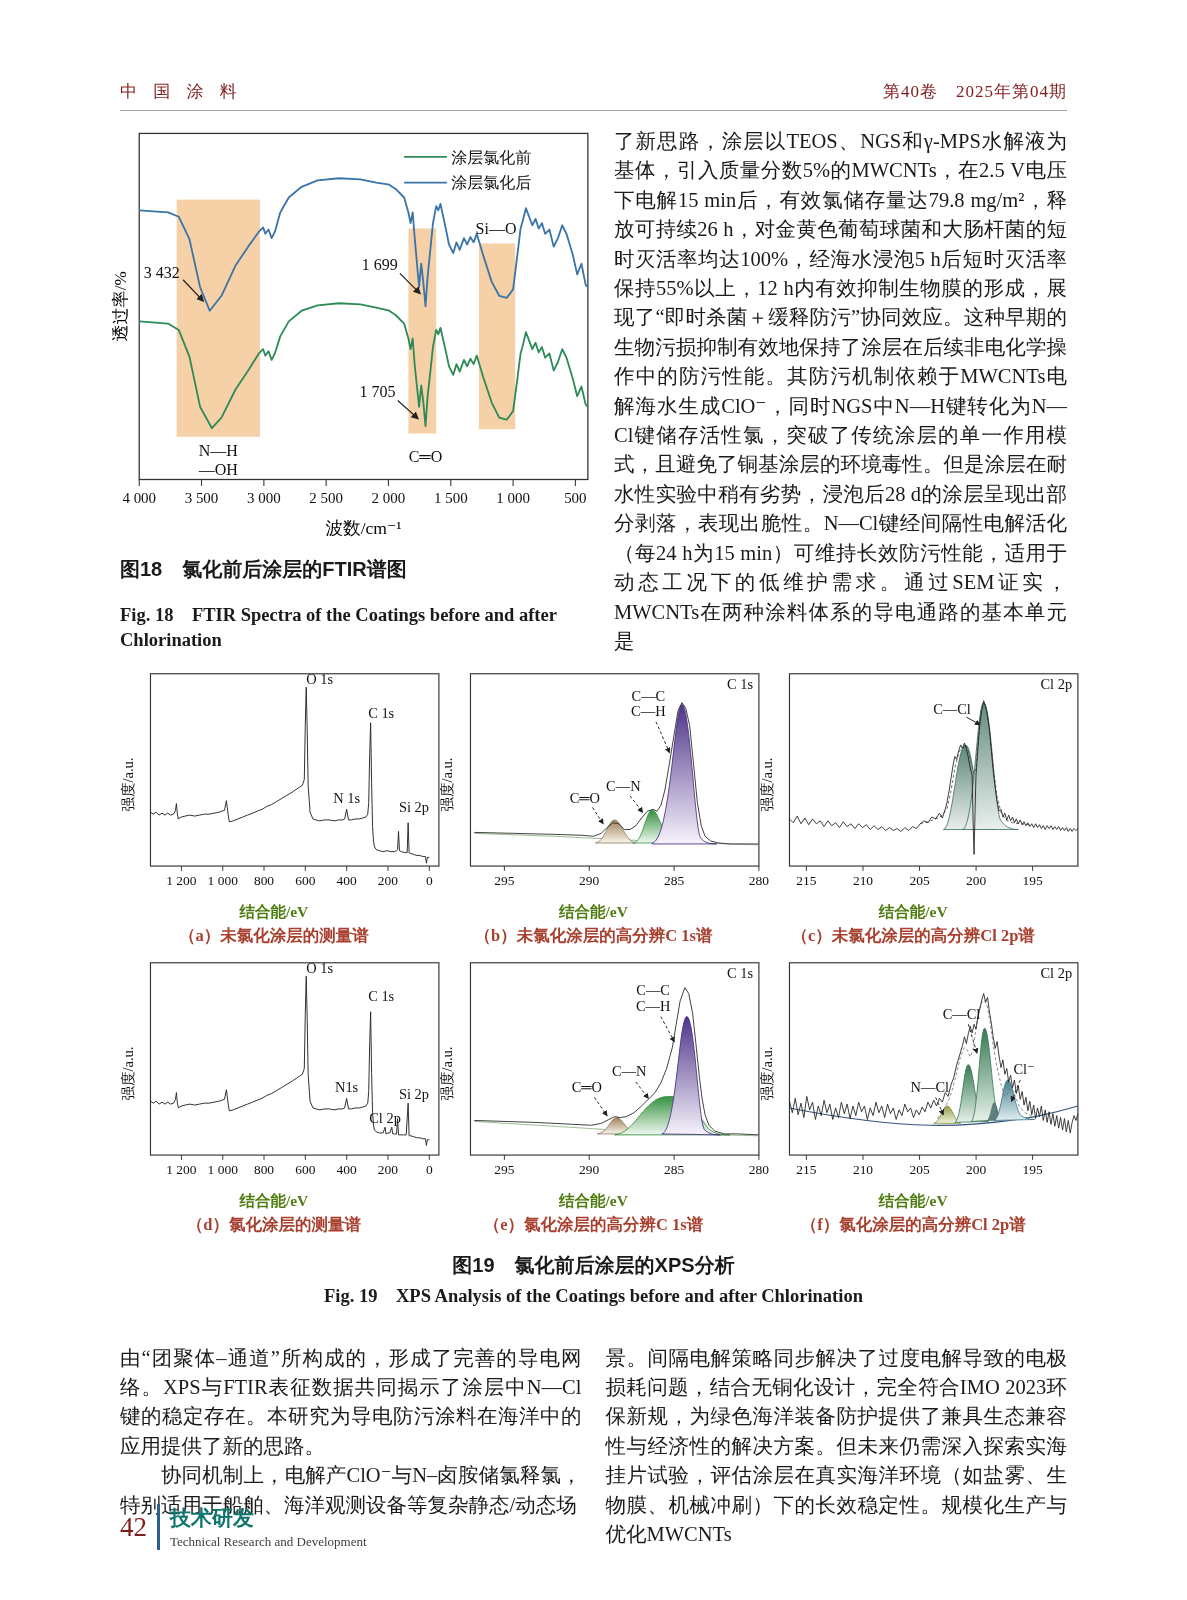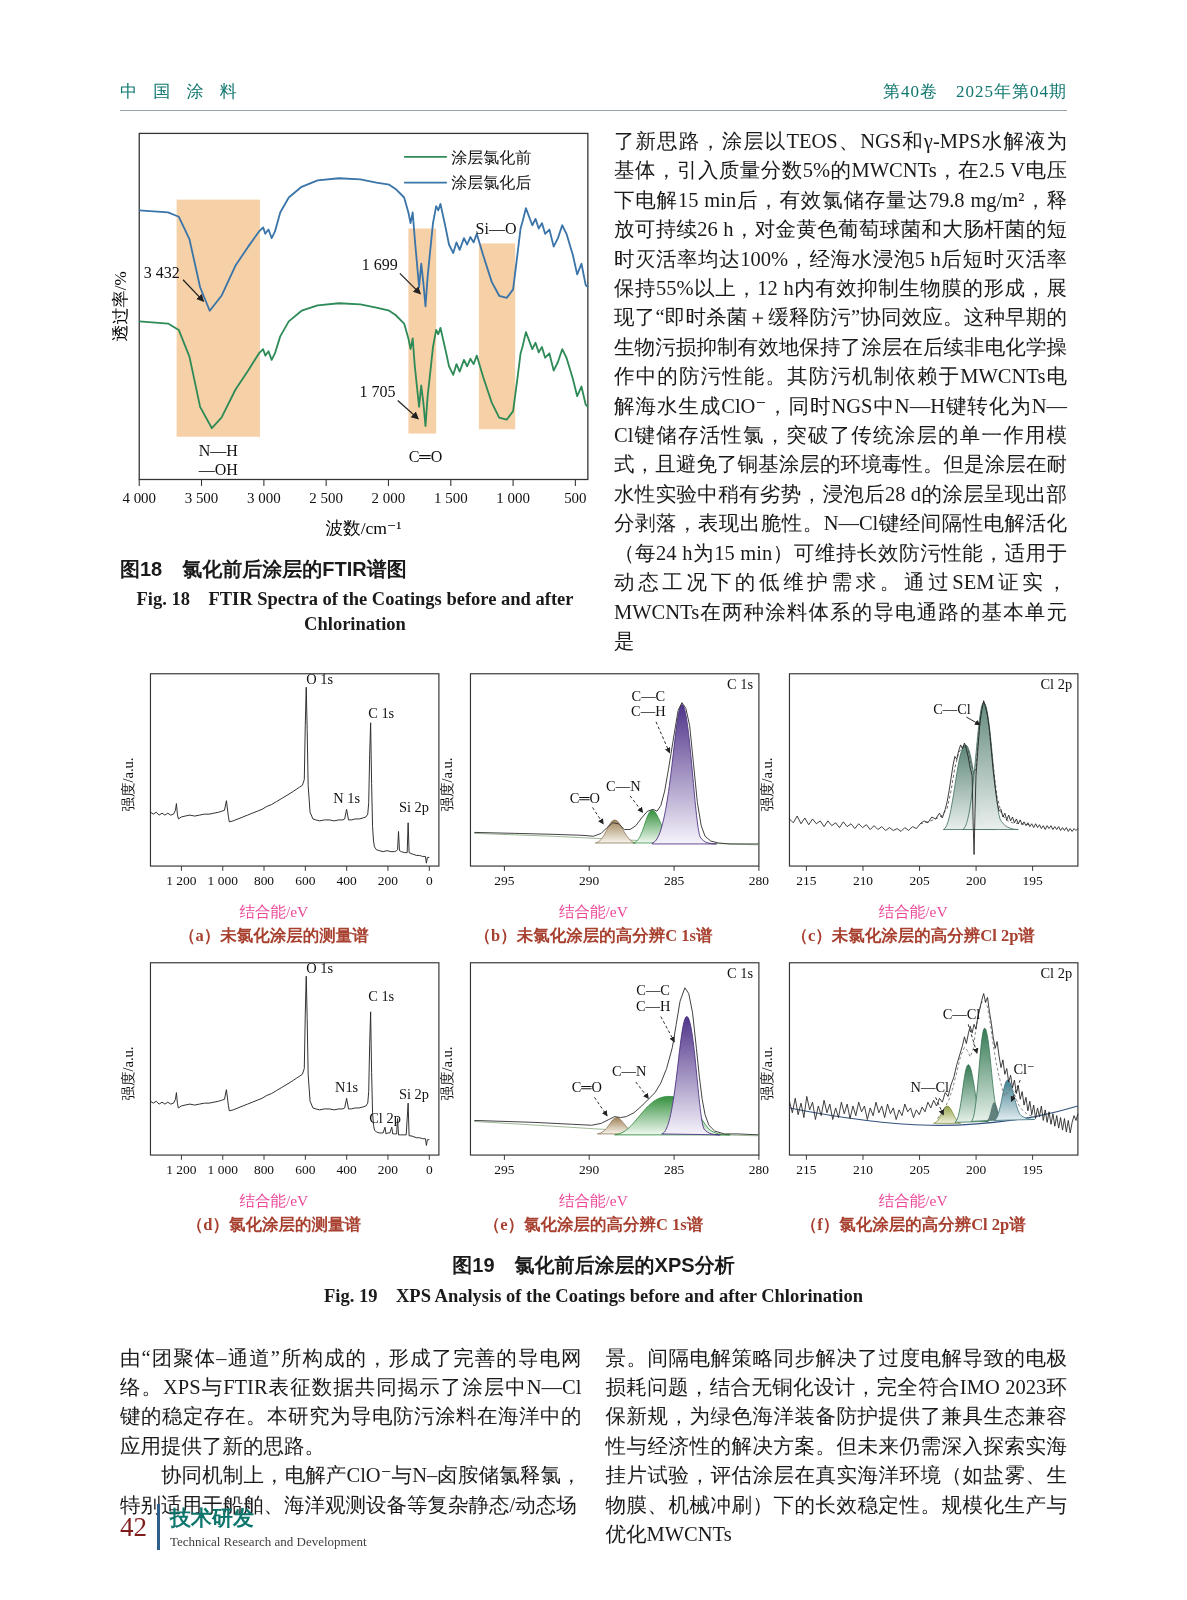--- a/index.html
+++ b/index.html
@@ -1,35 +1,35 @@
 <!DOCTYPE html>
 <html><head>
 <meta charset="utf-8">
 <style>
   html,body{margin:0;padding:0;background:#ffffff;}
   .page{width:1187px;height:1600px;box-sizing:border-box;padding:0 120px;position:relative;
         font-family:"Liberation Serif","DejaVu Serif",serif;color:#1a1a1a;background:#fff;overflow:hidden;}
   svg{overflow:visible;display:block;}
   .header{display:flex;justify-content:space-between;align-items:flex-end;padding-top:80px;padding-bottom:7px;
-          border-bottom:1.5px solid #9aa4ab;color:#0f766e;font-size:17px;}
+          border-bottom:1.5px solid #9aa4ab;color:#7f1d1d;font-size:17px;}
   .header .journal{letter-spacing:6px;}
   .header .issue{letter-spacing:1px;}
   .top-section{display:flex;gap:24px;margin-top:16px;}
   .fig18-col{width:470px;flex:none;}
   .text-col{flex:1;font-size:20.5px;line-height:29.4px;text-align:justify;text-justify:inter-ideograph;}
   .fig-caption-cn{text-align:left;font-weight:bold;font-size:20px;margin-top:10px;
                   font-family:"Liberation Sans","DejaVu Sans",sans-serif;}
-  .fig-caption-en{text-align:center;font-weight:bold;font-size:18.5px;line-height:1.35;margin-top:4px;}
+  .fig-caption-en{font-weight:bold;font-size:18.5px;line-height:1.35;margin-top:20px;}
   .xps-section{margin-top:12px;}
   .xps-grid{display:flex;gap:12px;}
   .panel{flex:1;min-width:0;}
   .panel-plot{display:flex;align-items:stretch;}
   .vlabel{width:17px;flex:none;display:flex;align-items:center;justify-content:center;}
   .vlabel span{transform:rotate(-90deg);white-space:nowrap;font-size:14.5px;color:#111;}
-  .panel-xlabel{text-align:center;font-size:15.5px;margin-top:1px;color:#ec4899;}
+  .panel-xlabel{text-align:center;font-size:15.5px;margin-top:1px;color:#4d7c0f;font-weight:bold;}
   .panel-caption{text-align:center;font-size:16.5px;font-weight:bold;color:#a8402f;margin-top:2px;white-space:nowrap;}
   .row2{margin-top:10px;}
   .fig19-caption-cn{text-align:center;font-weight:bold;font-size:20px;margin-top:16px;
                     font-family:"Liberation Sans","DejaVu Sans",sans-serif;}
   .fig19-caption-en{text-align:center;font-weight:bold;font-size:18.5px;margin-top:4px;}
   .bottom-section{display:flex;gap:24px;margin-top:36px;font-size:20.5px;line-height:29.4px;
                   text-align:justify;text-justify:inter-ideograph;}
   .bottom-col{flex:1;min-width:0;}
   .bottom-col p{margin:0;}
   .indent{text-indent:2em;}

